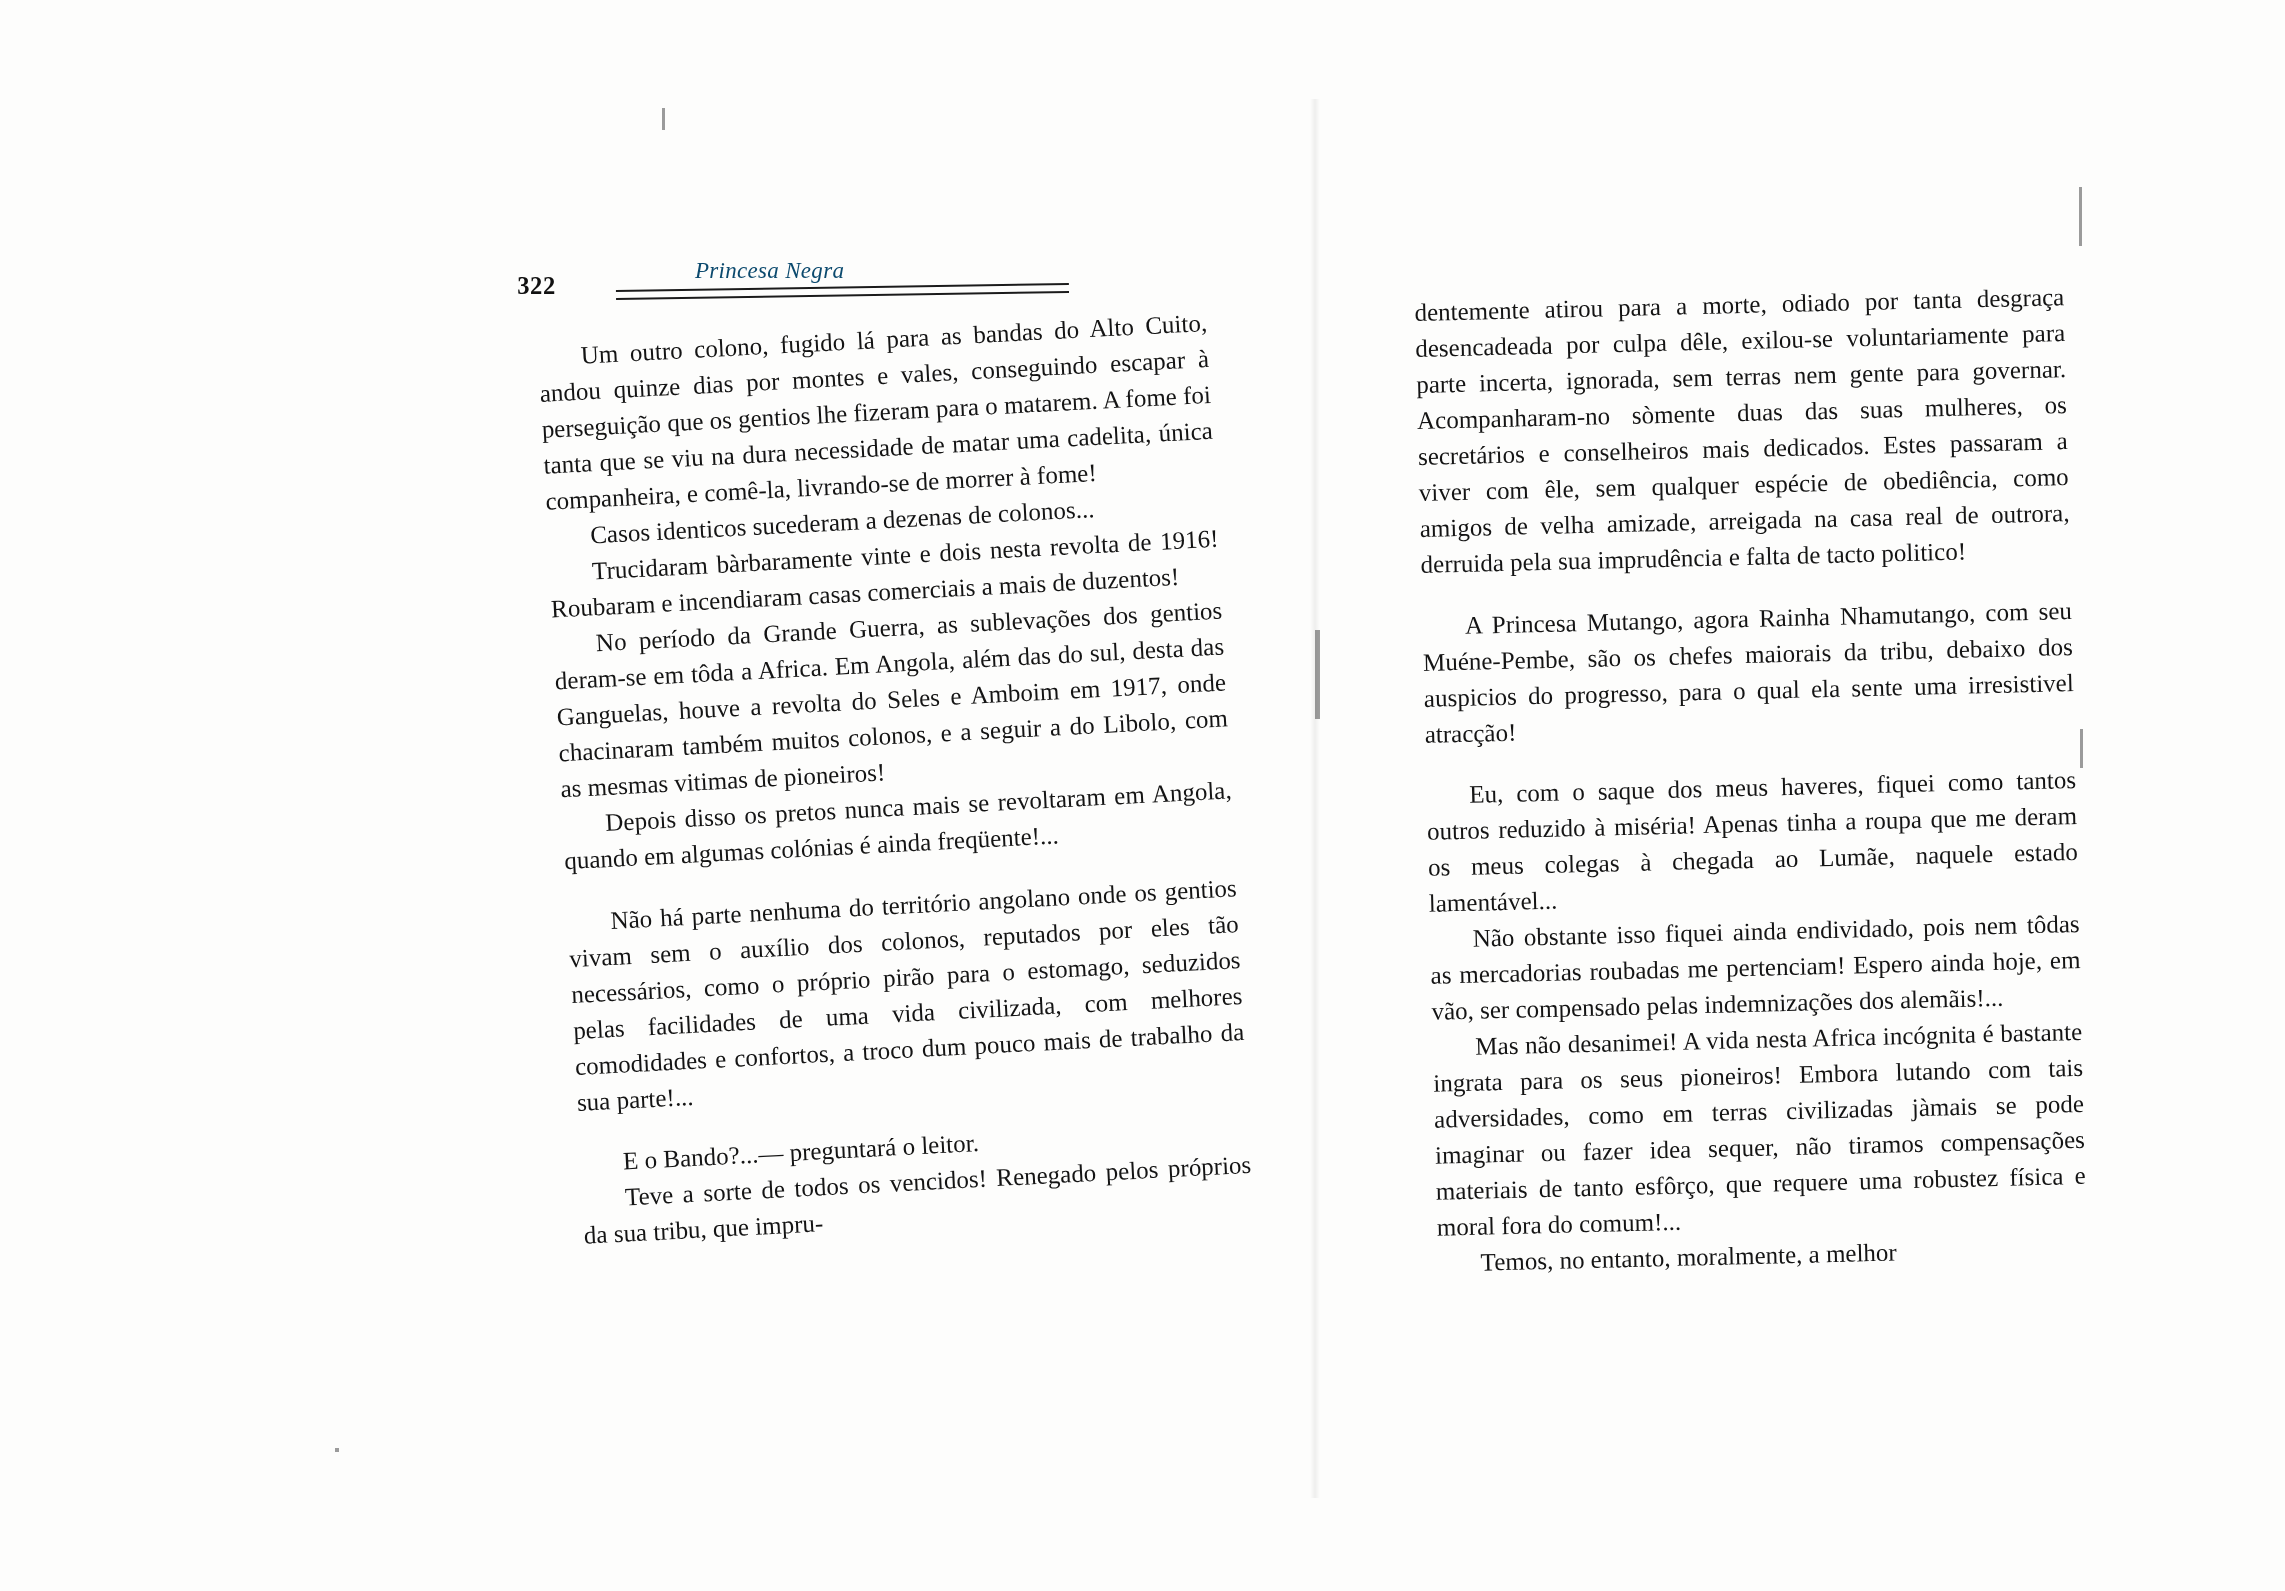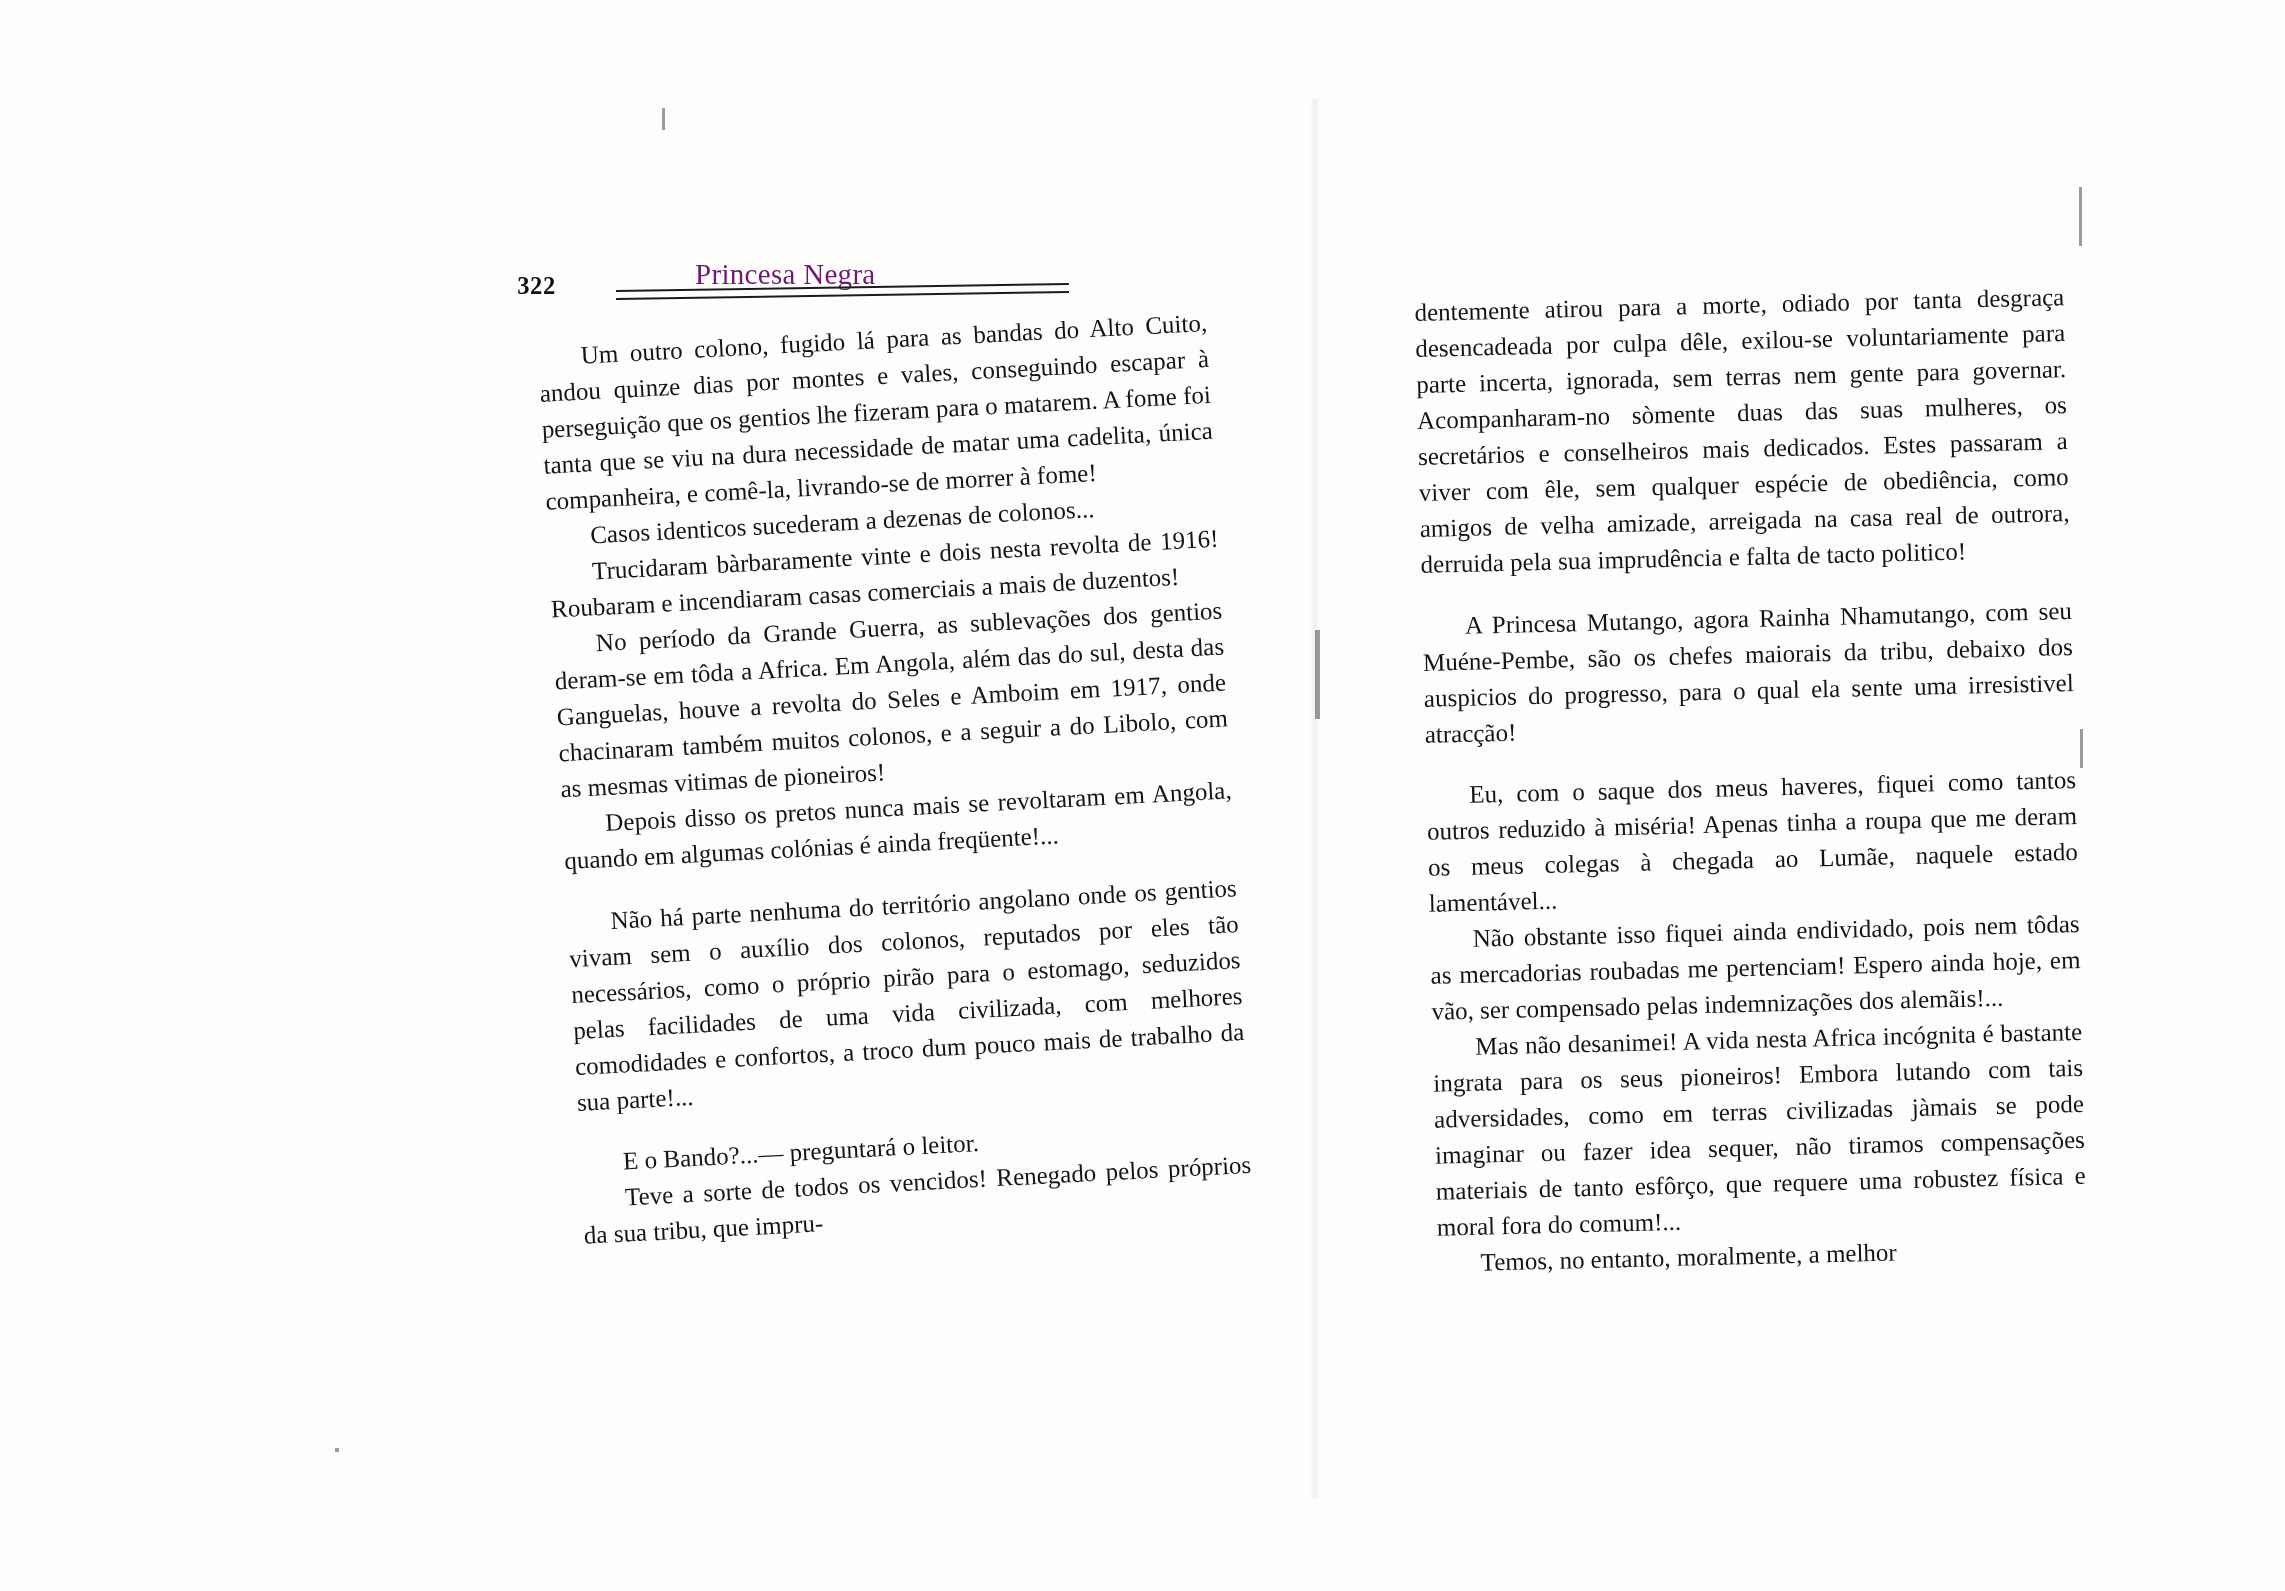--- a/index.html
+++ b/index.html
@@ -53,23 +53,24 @@
     position: absolute;
     font-family: "Liberation Serif", serif;
     font-weight: bold;
     font-size: 24.6px;
     letter-spacing: 0.5px;
     color: #111;
     top: 13.8px;
   }
   .head-title {
     position: absolute;
-    font-size: 29px;
+    font-style: italic;
+    font-size: 23px;
     font-family: "Liberation Serif", serif;
-    color: #701a75;
+    color: #0c4a6e;
     letter-spacing: 0.3px;
     top: 0px;
   }
   .rule {
     position: absolute;
     height: 5.9px;
     border-top: 2px solid #1b1b1b;
     border-bottom: 2px solid #1b1b1b;
   }
 

